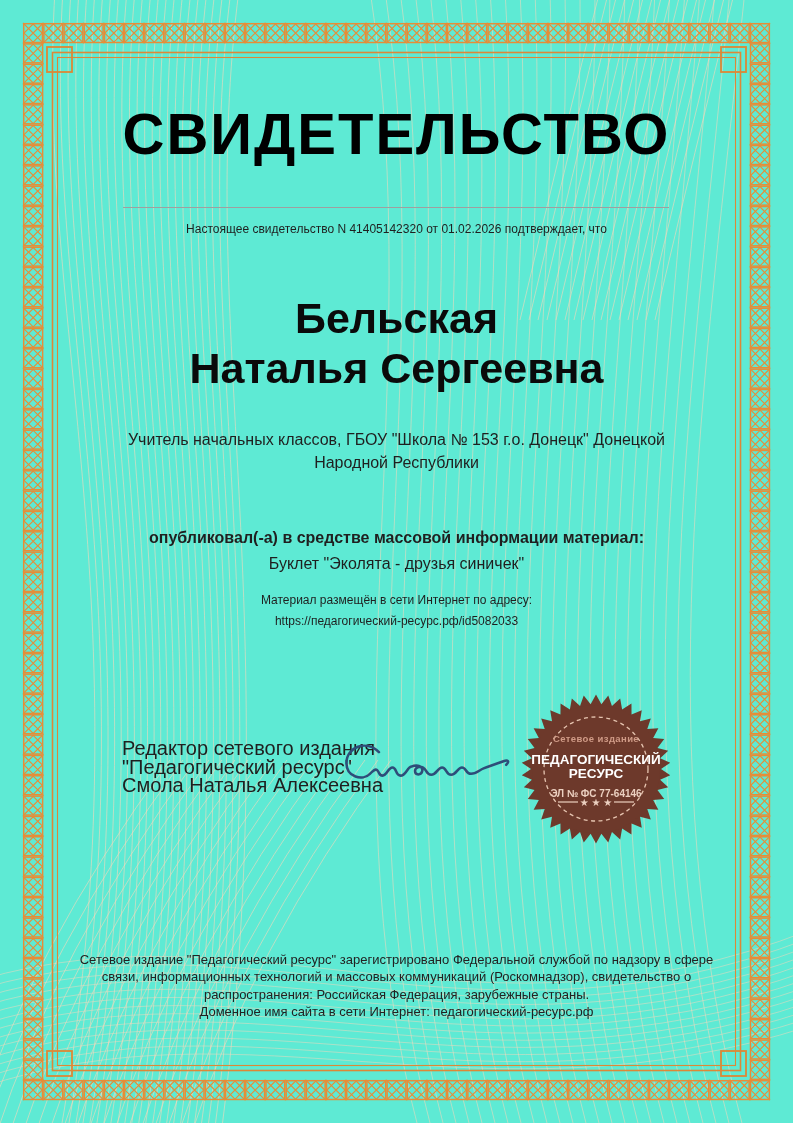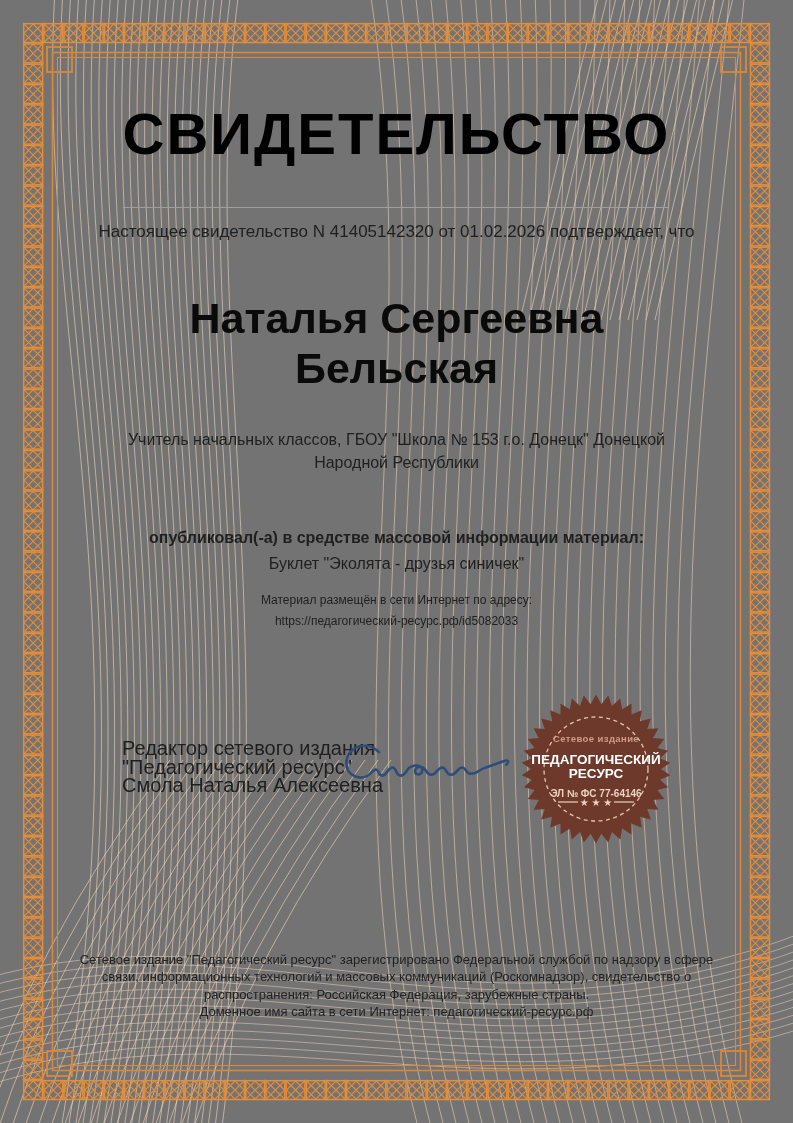--- a/index.html
+++ b/index.html
@@ -1,30 +1,30 @@
 <!DOCTYPE html>
 <html lang="ru"><head>
 <meta charset="utf-8">
 <style>
   * { margin:0; padding:0; box-sizing:border-box; }
   html,body { width:793px; height:1123px; background:#ffffff; overflow:hidden;
               font-family:"Liberation Sans", sans-serif; }
-  .page { position:relative; width:793px; height:1123px; background:#737373; }
+  .page { position:relative; width:793px; height:1123px; background:#5eead4; }
   svg.layer { position:absolute; left:0; top:0; pointer-events:none; }
   #bg-svg   { z-index:0; }
   #frame-svg{ z-index:1; }
   .content  { position:absolute; inset:0; z-index:2; }
 
   .abs { position:absolute; left:0; right:0; text-align:center; color:#1f1f1f; }
 
   .title { top:101px; font-size:58px; font-weight:bold; letter-spacing:2px;
            color:#000; line-height:1.15; }
   .divider { position:absolute; left:123px; width:546px; top:207px; height:1px;
              background:#9f9f9f; }
-  .statement { top:222px; font-size:17px; white-space:nowrap;text-align:center; }
+  .statement { top:222px; font-size:12px; white-space:nowrap;text-align:center; }
   .name { top:293px; font-size:43px; font-weight:bold; color:#0a0a0a; line-height:50px; }
   .position { top:428px; font-size:16px; line-height:23px; }
   .position span { display:inline-block; max-width:540px; }
   .action { top:529px; font-size:16px; font-weight:bold; }
   .material { top:555px; font-size:16px; }
   .addr { top:590px; font-size:12px; line-height:21px; }
   .editor { position:absolute; left:122px; top:739px; font-size:20px;
             line-height:18.6px; color:#1f1f1f; text-align:left; }
   .footer { top:951px; font-size:13px; line-height:17.4px; color:#222; }
 
@@ -675,22 +675,22 @@
     </svg>
 
   <div class="content">
     <div class="abs title">СВИДЕТЕЛЬСТВО</div>
 
     <div class="divider"></div>
 
     <div class="abs statement">Настоящее свидетельство N 41405142320 от 01.02.2026 подтверждает, что</div>
 
     <div class="abs name">
+      <div>Бельская</div>
       <div>Наталья Сергеевна</div>
-      <div>Бельская</div>
     </div>
 
     <div class="abs position">
       <span>Учитель начальных классов, ГБОУ "Школа № 153 г.о. Донецк" Донецкой Народной Республики</span>
     </div>
 
     <div class="abs action">опубликовал(-а) в средстве массовой информации материал:</div>
 
     <div class="abs material">Буклет "Эколята - друзья синичек"</div>
 

